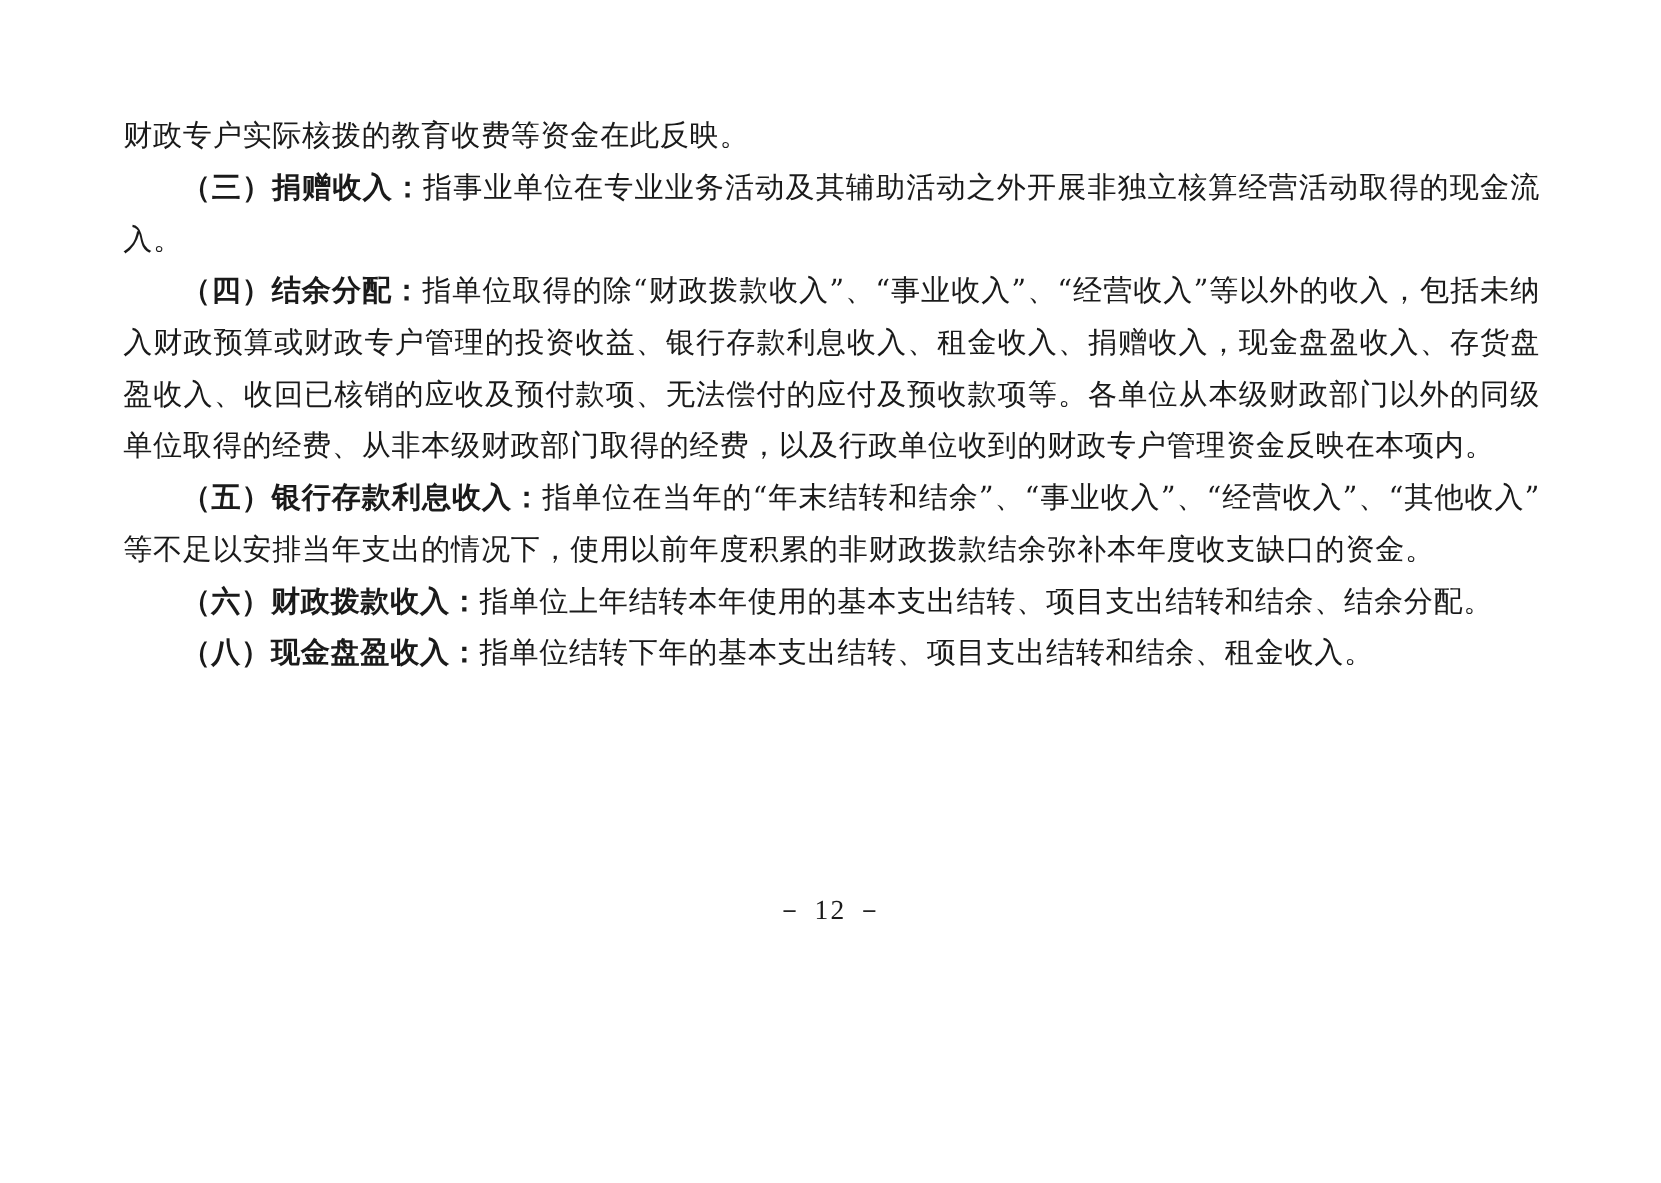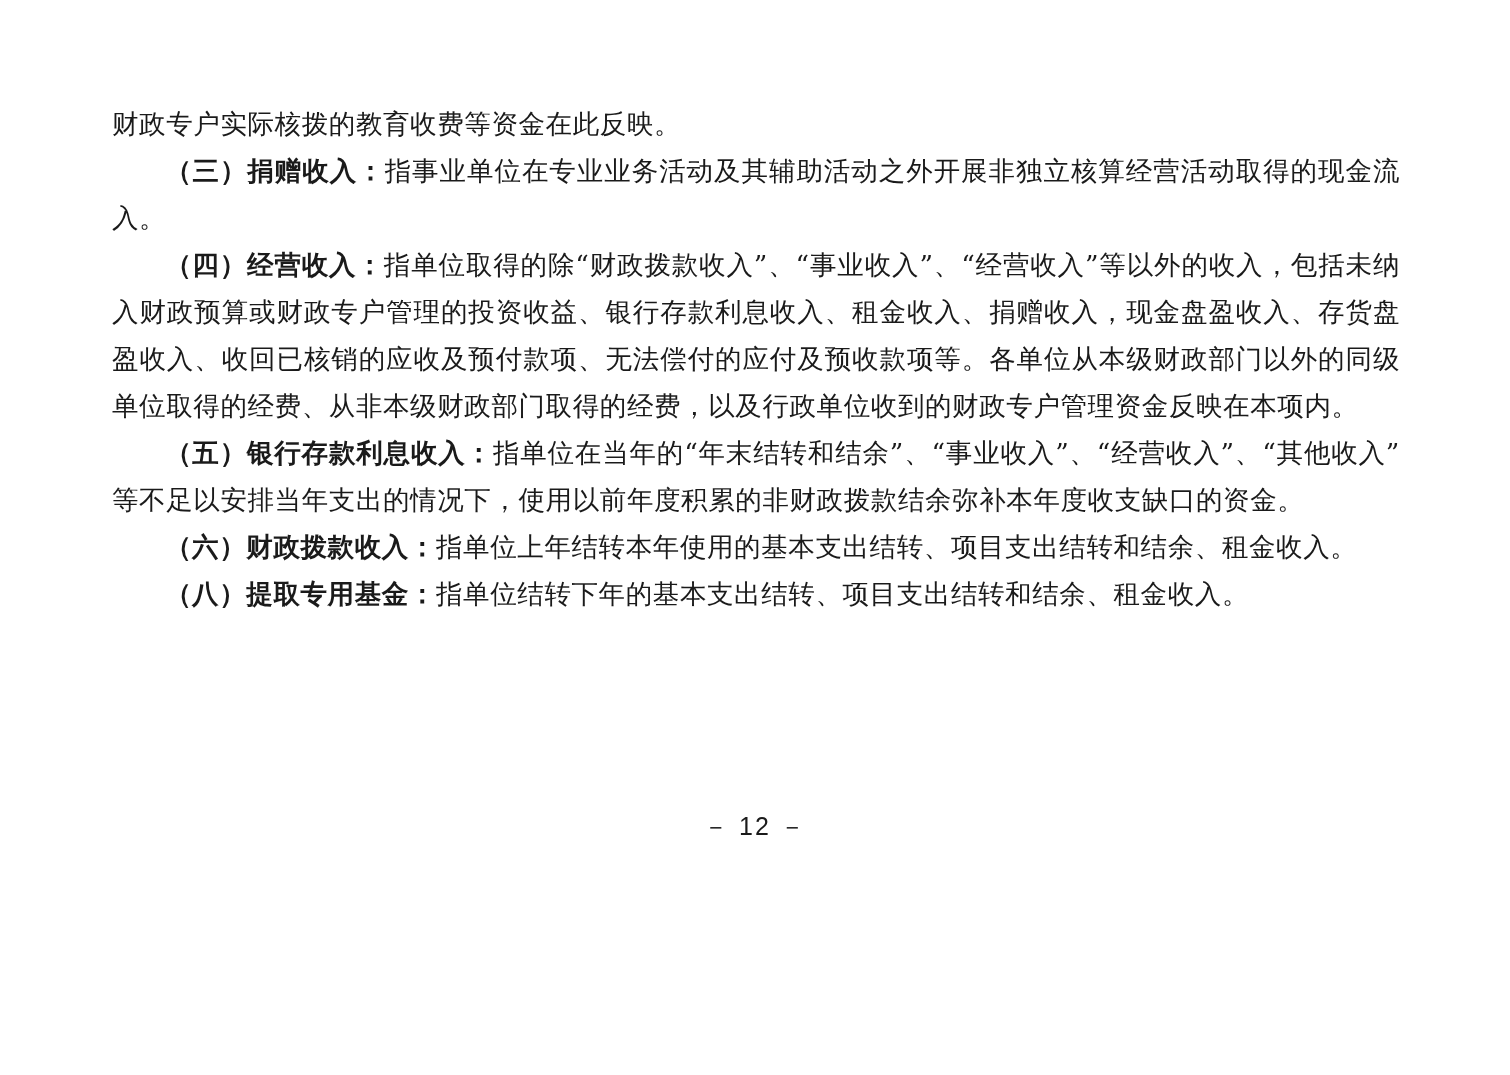--- a/index.html
+++ b/index.html
@@ -47,50 +47,50 @@
   }
   .footer {
     position: absolute;
     left: 0;
     right: 0;
     bottom: 48px;
     text-align: center;
     font-size: 25px;
     letter-spacing: 2px;
     color: #1a1a1a;
-    font-family: Liberation Sans, sans-serif;
+    font-family: Liberation Serif, serif;
   }
 </style>
 </head>
 <body>
 
 <div class="page">
   <div class="doc-body">
 
     <p class="para noindent">
       <span>财政专户实际核拨的教育收费等资金在此反映。</span>
     </p>
 
     <p class="para indent">
       <span class="lead">（三）捐赠收入：</span><span>指事业单位在专业业务活动及其辅助活动之外开展非独立核算经营活动取得的现金流入。</span>
     </p>
 
     <p class="para indent">
-      <span class="lead">（四）经营收入：</span><span>指单位取得的除“财政拨款收入”、“事业收入”、“经营收入”等以外的收入，包括未纳入财政预算或财政专户管理的投资收益、银行存款利息收入、租金收入、捐赠收入，现金盘盈收入、存货盘盈收入、收回已核销的应收及预付款项、无法偿付的应付及预收款项等。各单位从本级财政部门以外的同级单位取得的经费、从非本级财政部门取得的经费，以及行政单位收到的财政专户管理资金反映在本项内。</span>
+      <span class="lead">（四）结余分配：</span><span>指单位取得的除“财政拨款收入”、“事业收入”、“经营收入”等以外的收入，包括未纳入财政预算或财政专户管理的投资收益、银行存款利息收入、租金收入、捐赠收入，现金盘盈收入、存货盘盈收入、收回已核销的应收及预付款项、无法偿付的应付及预收款项等。各单位从本级财政部门以外的同级单位取得的经费、从非本级财政部门取得的经费，以及行政单位收到的财政专户管理资金反映在本项内。</span>
     </p>
 
     <p class="para indent">
       <span class="lead">（五）银行存款利息收入：</span><span>指单位在当年的“年末结转和结余”、“事业收入”、“经营收入”、“其他收入”等不足以安排当年支出的情况下，使用以前年度积累的非财政拨款结余弥补本年度收支缺口的资金。</span>
     </p>
 
     <p class="para indent">
-      <span class="lead">（六）财政拨款收入：</span><span>指单位上年结转本年使用的基本支出结转、项目支出结转和结余、租金收入。</span>
+      <span class="lead">（六）财政拨款收入：</span><span>指单位上年结转本年使用的基本支出结转、项目支出结转和结余、结余分配。</span>
     </p>
 
 
     <p class="para indent">
-      <span class="lead">（八）提取专用基金：</span><span>指单位结转下年的基本支出结转、项目支出结转和结余、租金收入。</span>
+      <span class="lead">（八）现金盘盈收入：</span><span>指单位结转下年的基本支出结转、项目支出结转和结余、租金收入。</span>
     </p>
 
   </div>
 
   <div class="footer">－ 12 －</div>
 </div>
 
 </body></html>

